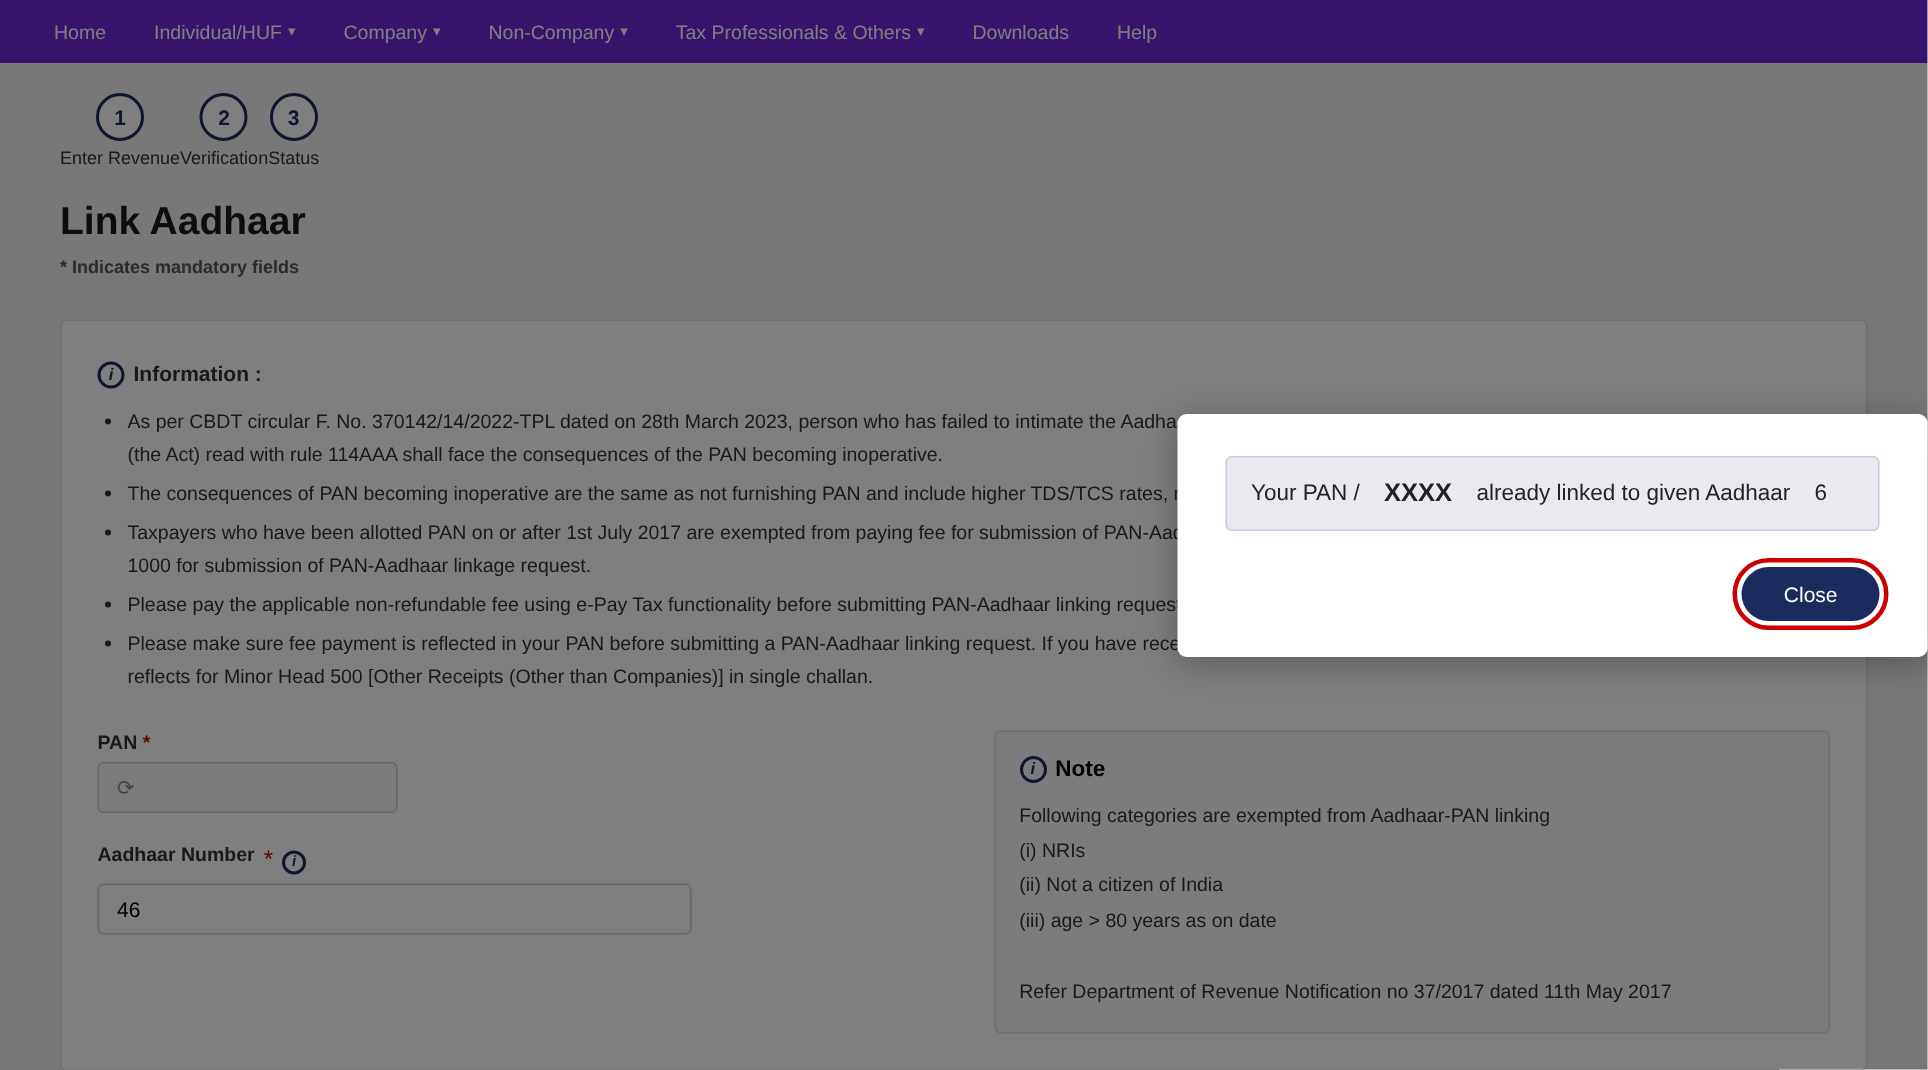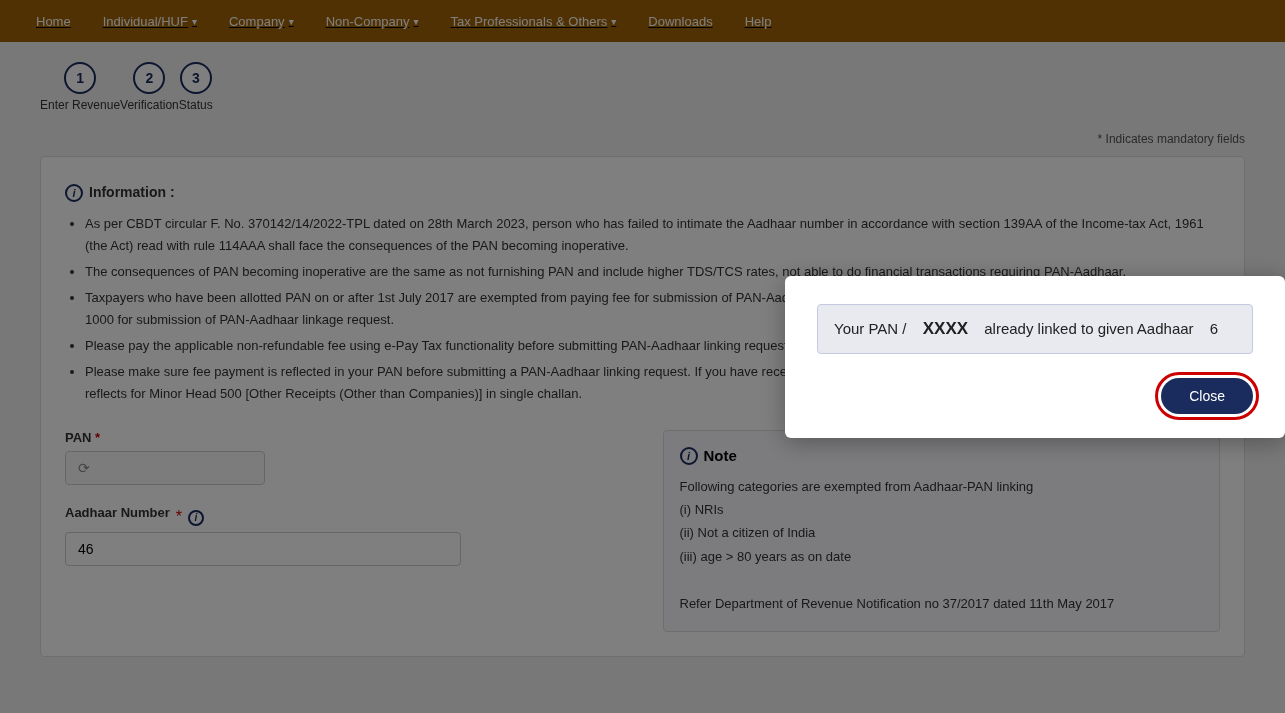--- a/index.html
+++ b/index.html
@@ -1,26 +1,25 @@
 <!DOCTYPE html>
 <html><head>
   <meta charset="utf-8">
   <style>
     * { box-sizing: border-box; margin: 0; padding: 0; }
     body { font-family: Arial, sans-serif; background: #f0f0f0; min-height: 713px; }
 
     
     nav {
-      background: #a16207;
+      background: #6d28d9;
       display: flex;
       align-items: flex-start;
       height: 42px;
       padding: 0 20px;
       gap: 0;
-      text-decoration: underline;
     }
     .nav-item {
       color: #fff;
       font-size: 13px;
       padding: 0 16px;
       height: 42px;
       display: flex;
       align-items: center;
       cursor: pointer;
       white-space: nowrap;
@@ -79,24 +78,24 @@
     }
 
     
     .page-title {
       font-size: 26px;
       font-weight: bold;
       color: #1a1a1a;
       margin-bottom: 8px;
     }
     .mandatory-note {
-      text-align: right;
       font-size: 12px;
       color: #555;
-      margin-bottom: 10px;
+      margin-bottom: 28px;
+      font-weight: bold;
     }
 
     
     .content-box {
       background: #fff;
       border: 1px solid #ddd;
       border-radius: 4px;
       padding: 24px;
       position: relative;
     }
@@ -287,20 +286,21 @@
     <div class="step-wrapper" style="margin-left:-160px; padding-left: 160px;">
       <div class="step-row">
         <div class="step-circle">
           <span>3</span>
         </div>
       </div>
       <div class="step-label">Status</div>
     </div>
   </div>
 
+  <div class="page-title">Link Aadhaar</div>
   <div class="mandatory-note">* Indicates mandatory fields</div>
 
   <div class="content-box">
 
     <div class="info-section">
       <div class="info-title">
         <div class="info-icon">i</div>
         <span>Information :</span>
       </div>
       <ul class="info-list">

